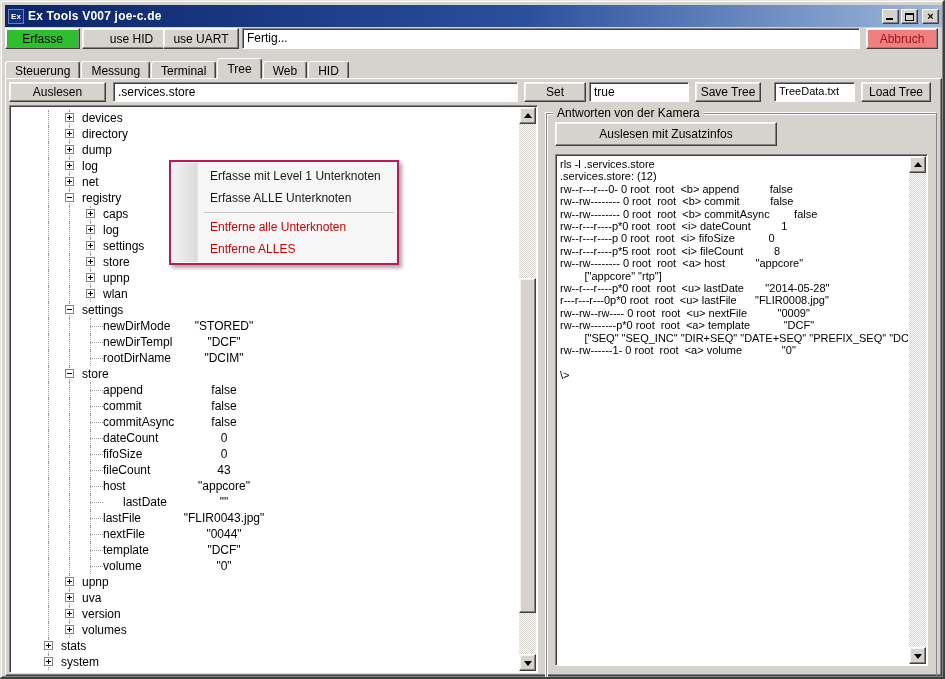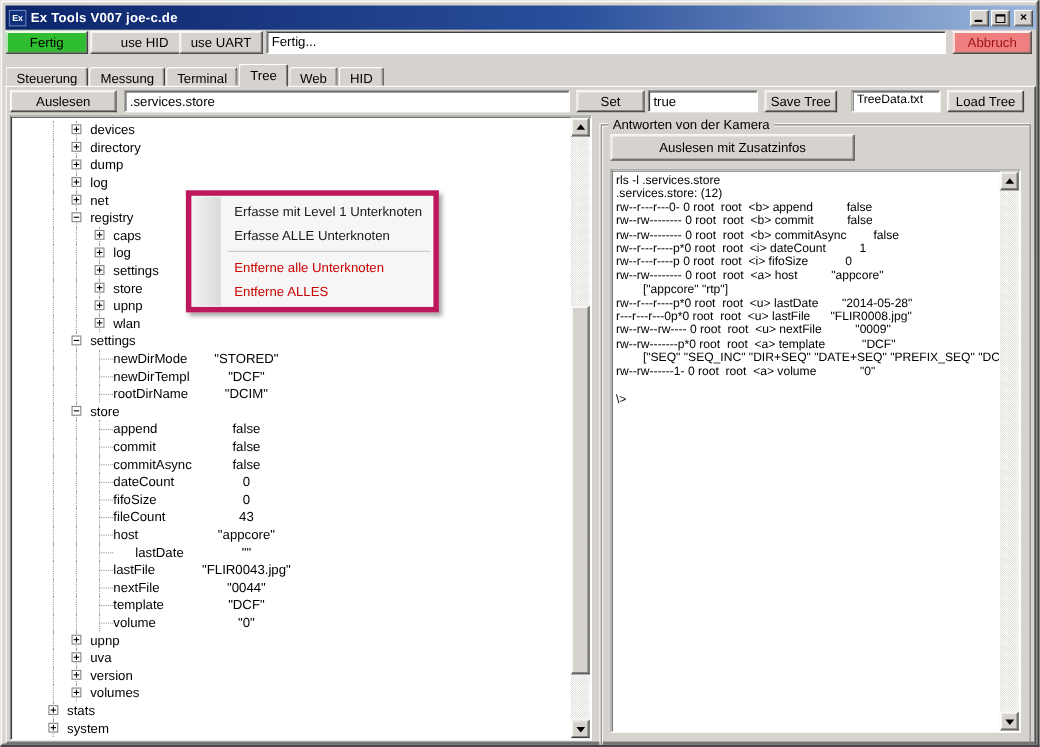--- a/index.html
+++ b/index.html
@@ -56,21 +56,21 @@
   .sb-btn{position:absolute;left:0;width:17px;height:17px;background:#d6d3ce;border:1px solid;
     border-color:#fff #404040 #404040 #fff;box-shadow:inset -1px -1px 0 #848484, inset 1px 1px 0 #f4f3f1;}
   .sb-btn.up{top:0;} .sb-btn.down{bottom:0;}
   .sb-btn.up::after{content:"";position:absolute;left:4px;top:5px;border-left:4px solid transparent;
     border-right:4px solid transparent;border-bottom:5px solid #000;}
   .sb-btn.down::after{content:"";position:absolute;left:4px;top:6px;border-left:4px solid transparent;
     border-right:4px solid transparent;border-top:5px solid #000;}
   .sb-thumb{position:absolute;left:0;width:17px;background:#d6d3ce;border:1px solid;
     border-color:#fff #404040 #404040 #fff;box-shadow:inset -1px -1px 0 #848484, inset 1px 1px 0 #f4f3f1;}
   
-  .ctxmenu{position:absolute;left:168px;top:172px;width:230px;background:#f7f6f6;border:5px solid #be185d;
+  .ctxmenu{position:absolute;left:168px;top:159px;width:230px;background:#f7f6f6;border:2px solid #be185d;
     box-shadow:3px 3px 4px rgba(0,0,0,.35);padding:3px 1px;z-index:50;}
   .ctxmenu .gutter{position:absolute;left:1px;top:1px;bottom:1px;width:26px;
     background:linear-gradient(to right,#f4f3f3,#dcdbdb);border-right:1px solid #e2e1e1;}
   .mitem{position:relative;height:22px;line-height:22px;padding-left:38px;font-size:12px;color:#1a1a1a;white-space:nowrap;}
   .msep{height:1px;background:#c7c7c7;margin:3px 2px 3px 32px;}
   
   .groupbox{position:absolute;left:545px;top:112px;width:391px;height:650px;
     border:1px solid #848484;box-shadow:1px 1px 0 #fff inset, -1px -1px 0 #fff;}
   .grouplabel{position:absolute;left:6px;top:-8px;background:#d6d3ce;padding:0 4px;font-size:12px;color:#000;}
   .outarea{position:absolute;left:8px;top:40px;width:373px;height:512px;background:#fff;
@@ -88,21 +88,21 @@
     <div class="title-text">Ex Tools V007 joe-c.de</div>
     <div class="winbtn">
         <div class="minbar"></div>
       </div>
     <div class="winbtn">
         <div class="maxbox"></div>
       </div>
     <div class="winbtn close">×</div>
   </div>
 
-  <div class="btn" style="left: 4px; top: 27px; width: 75px; height: 21px; background: rgb(47, 190, 47);" id="btn-telnet">Fertig</div>
+  <div class="btn" style="left: 4px; top: 27px; width: 75px; height: 21px; background: rgb(47, 190, 47);" id="btn-telnet">Erfasse</div>
   <div class="btn" style="left:81px;top:27px;width:99px;height:21px;">use HID</div>
   <div class="btn" style="left:162px;top:27px;width:76px;height:21px;">use UART</div>
   <div class="field" style="left:241px;top:27px;width:618px;height:21px;">Fertig...</div>
   <div class="btn" style="left: 865px; top: 27px; width: 72px; height: 21px; font-weight: normal; background: rgb(240, 128, 128); color: rgb(156, 18, 18);" id="btn-abbruch">Abbruch</div>
 
   <div class="tabbar">
       <div class="tab">Steuerung</div>
       <div class="tab">Messung</div>
       <div class="tab">Terminal</div>
       <div class="tab active">Tree</div>
@@ -390,20 +390,21 @@
     <div class="btn" style="left:8px;top:8px;width:222px;height:24px;">Auslesen mit Zusatzinfos</div>
     <div class="outarea">
       <div class="outlines" id="out-lines">
           <div class="oline">rls -l .services.store</div>
           <div class="oline">.services.store: (12)</div>
           <div class="oline">rw--r---r---0- 0 root  root  &lt;b&gt; append          false</div>
           <div class="oline">rw--rw-------- 0 root  root  &lt;b&gt; commit          false</div>
           <div class="oline">rw--rw-------- 0 root  root  &lt;b&gt; commitAsync        false</div>
           <div class="oline">rw--r---r----p*0 root  root  &lt;i&gt; dateCount          1</div>
           <div class="oline">rw--r---r----p 0 root  root  &lt;i&gt; fifoSize           0</div>
+          <div class="oline">rw--r---r----p*5 root  root  &lt;i&gt; fileCount          8</div>
           <div class="oline">rw--rw-------- 0 root  root  &lt;a&gt; host          "appcore"</div>
           <div class="oline">        ["appcore" "rtp"]</div>
           <div class="oline">rw--r---r----p*0 root  root  &lt;u&gt; lastDate       "2014-05-28"</div>
           <div class="oline">r---r---r---0p*0 root  root  &lt;u&gt; lastFile      "FLIR0008.jpg"</div>
           <div class="oline">rw--rw--rw---- 0 root  root  &lt;u&gt; nextFile          "0009"</div>
           <div class="oline">rw--rw-------p*0 root  root  &lt;a&gt; template           "DCF"</div>
           <div class="oline">        ["SEQ" "SEQ_INC" "DIR+SEQ" "DATE+SEQ" "PREFIX_SEQ" "DCF"]</div>
           <div class="oline">rw--rw------1- 0 root  root  &lt;a&gt; volume             "0"</div>
           <div class="oline"> </div>
           <div class="oline">\&gt;</div>

